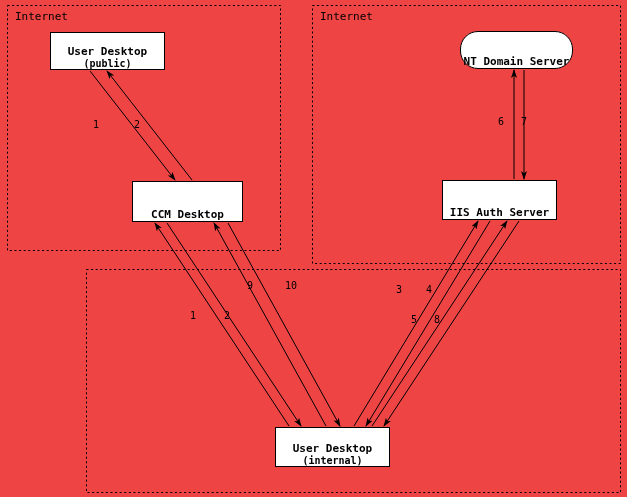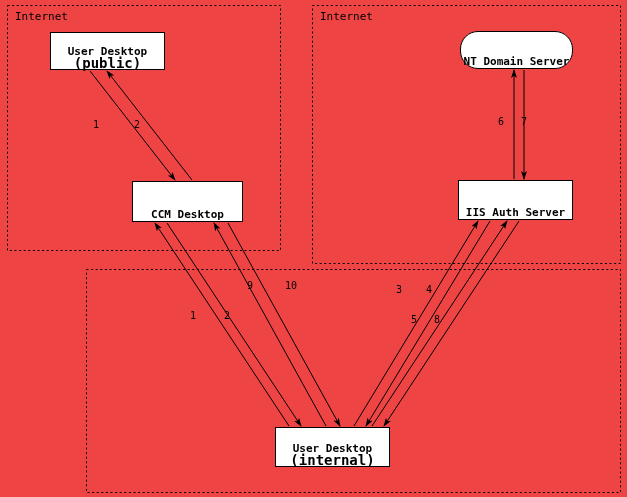--- a/index.html
+++ b/index.html
@@ -43,21 +43,21 @@
   }
   .node-title {
     font-family: "DejaVu Sans Mono", monospace;
     font-size: 11px;
     font-weight: bold;
     white-space: nowrap;
     line-height: 13px;
   }
   .node-sub {
     font-family: "DejaVu Sans Mono", monospace;
-    font-size: 14px;
+    font-size: 10px;
     font-weight: bold;
     white-space: nowrap;
     line-height: 11px;
   }
   .edge-label {
     position: absolute;
     font-family: "DejaVu Sans Mono", monospace;
     font-size: 10px;
     color: #000000;
     white-space: nowrap;
@@ -104,21 +104,21 @@
       <div class="node-box" style="left: 50px; top: 32px; width: 115px; height: 38px;">
         <div class="node-title">User Desktop</div>
         <div class="node-sub">(public)</div>
       </div>
       <div class="node-box" style="left: 132px; top: 181px; width: 111px; height: 41px;">
         <div class="node-title">CCM Desktop</div>
       </div>
       <div class="node-box" style="left: 460px; top: 31px; width: 113px; height: 38px; border-radius: 18px;">
         <div class="node-title">NT Domain Server</div>
       </div>
-      <div class="node-box" style="left: 458px; top: 180px; width: 115px; height: 40px;">
+      <div class="node-box" style="left: 442px; top: 180px; width: 115px; height: 40px;">
         <div class="node-title">IIS Auth Server</div>
       </div>
       <div class="node-box" style="left: 275px; top: 427px; width: 115px; height: 40px;">
         <div class="node-title">User Desktop</div>
         <div class="node-sub">(internal)</div>
       </div>
     </div>
   <div id="edge-labels-layer">
       <div class="edge-label" style="left: 93px; top: 120px;">1</div>
       <div class="edge-label" style="left: 134px; top: 120px;">2</div>

